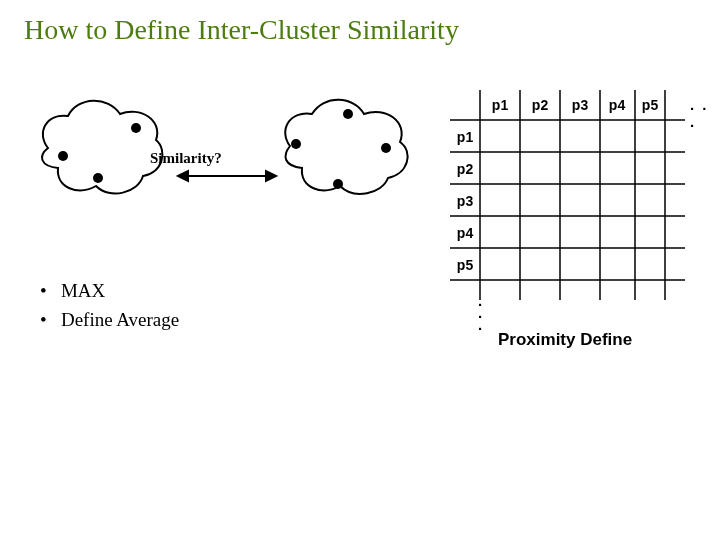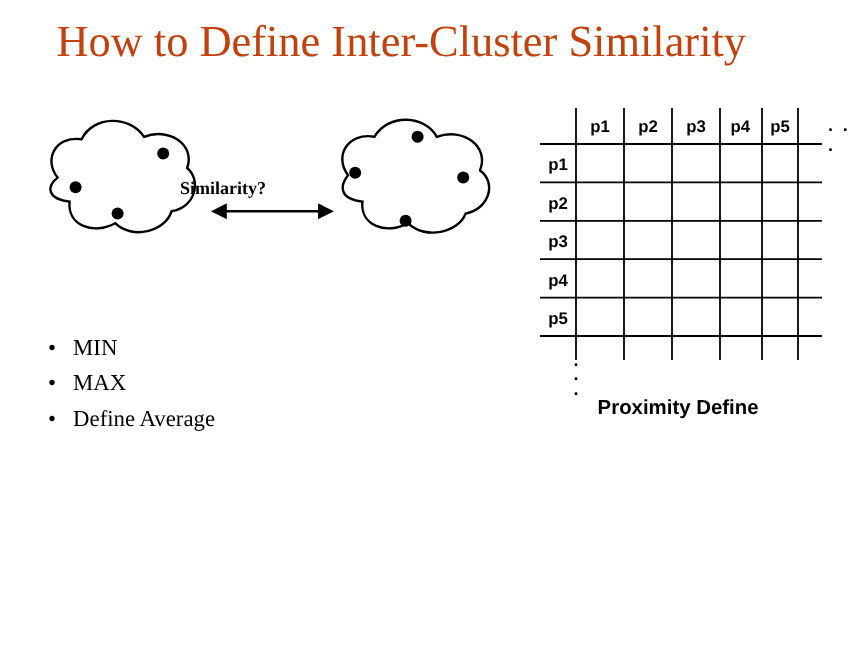--- a/index.html
+++ b/index.html
@@ -8,23 +8,23 @@
     width: 720px;
     height: 540px;
     background: #fff;
     font-family: "Times New Roman", Times, serif;
     position: relative;
     overflow: hidden;
   }
   .title {
     position: absolute;
     top: 14px;
-    left: 47px;
-    font-size: 37px;
-    color: #c2410c;
+    left: 24px;
+    font-size: 28px;
+    color: #4d7c0f;
   }
   .diagram {
     position: absolute;
     top: 78px;
     left: 28px;
   }
   .sim-label {
     position: absolute;
     top: 150px;
     left: 150px;
@@ -111,21 +111,20 @@
   <g stroke="#000" stroke-width="2" fill="#000">
     <line x1="150" y1="98" x2="248" y2="98"></line>
     <polygon points="150,98 160,93 160,103"></polygon>
     <polygon points="248,98 238,93 238,103"></polygon>
   </g>
 </svg>
 
 <div class="sim-label">Similarity?</div>
 
 <div class="bullets">
-  <div>MIN</div>
   <div>MAX</div>
   <div>Define Average</div>
 </div>
 
 <svg class="matrix" width="235" height="210" viewBox="0 0 235 210">
   <g stroke="#000" stroke-width="1.5">
 
     <line x1="0" y1="30" x2="235" y2="30"></line>
     <line x1="0" y1="62" x2="235" y2="62"></line>
     <line x1="0" y1="94" x2="235" y2="94"></line>

